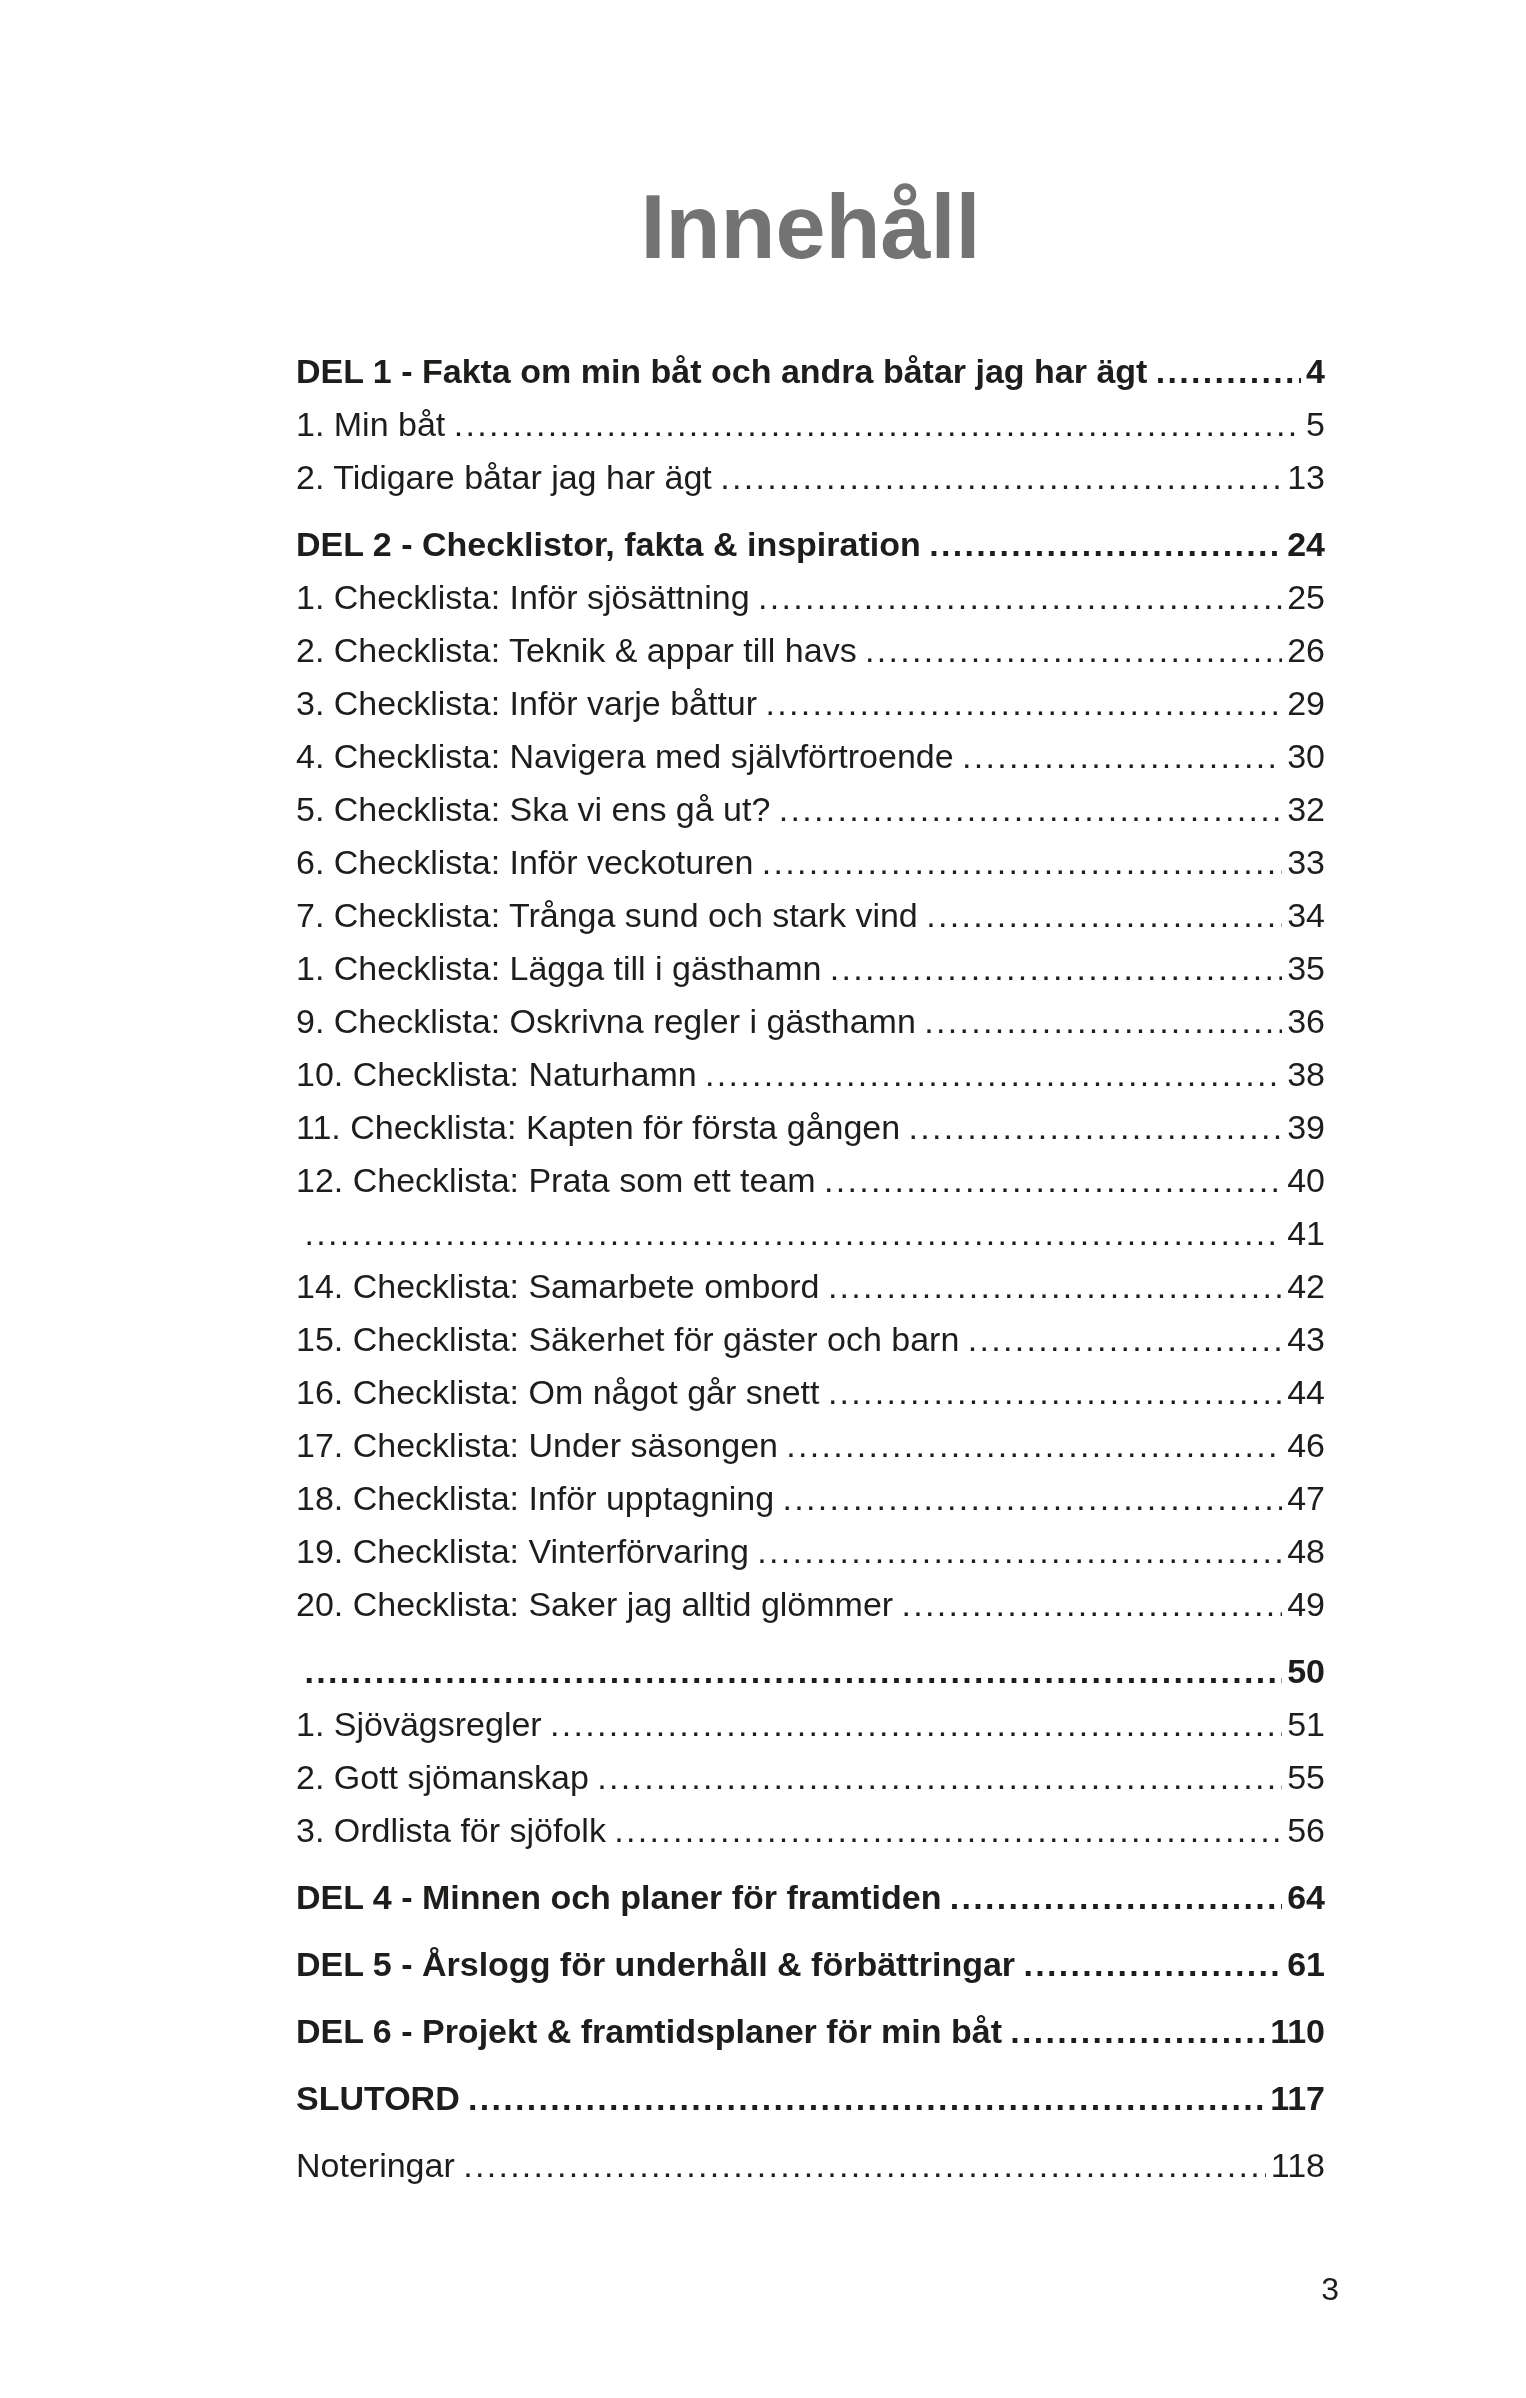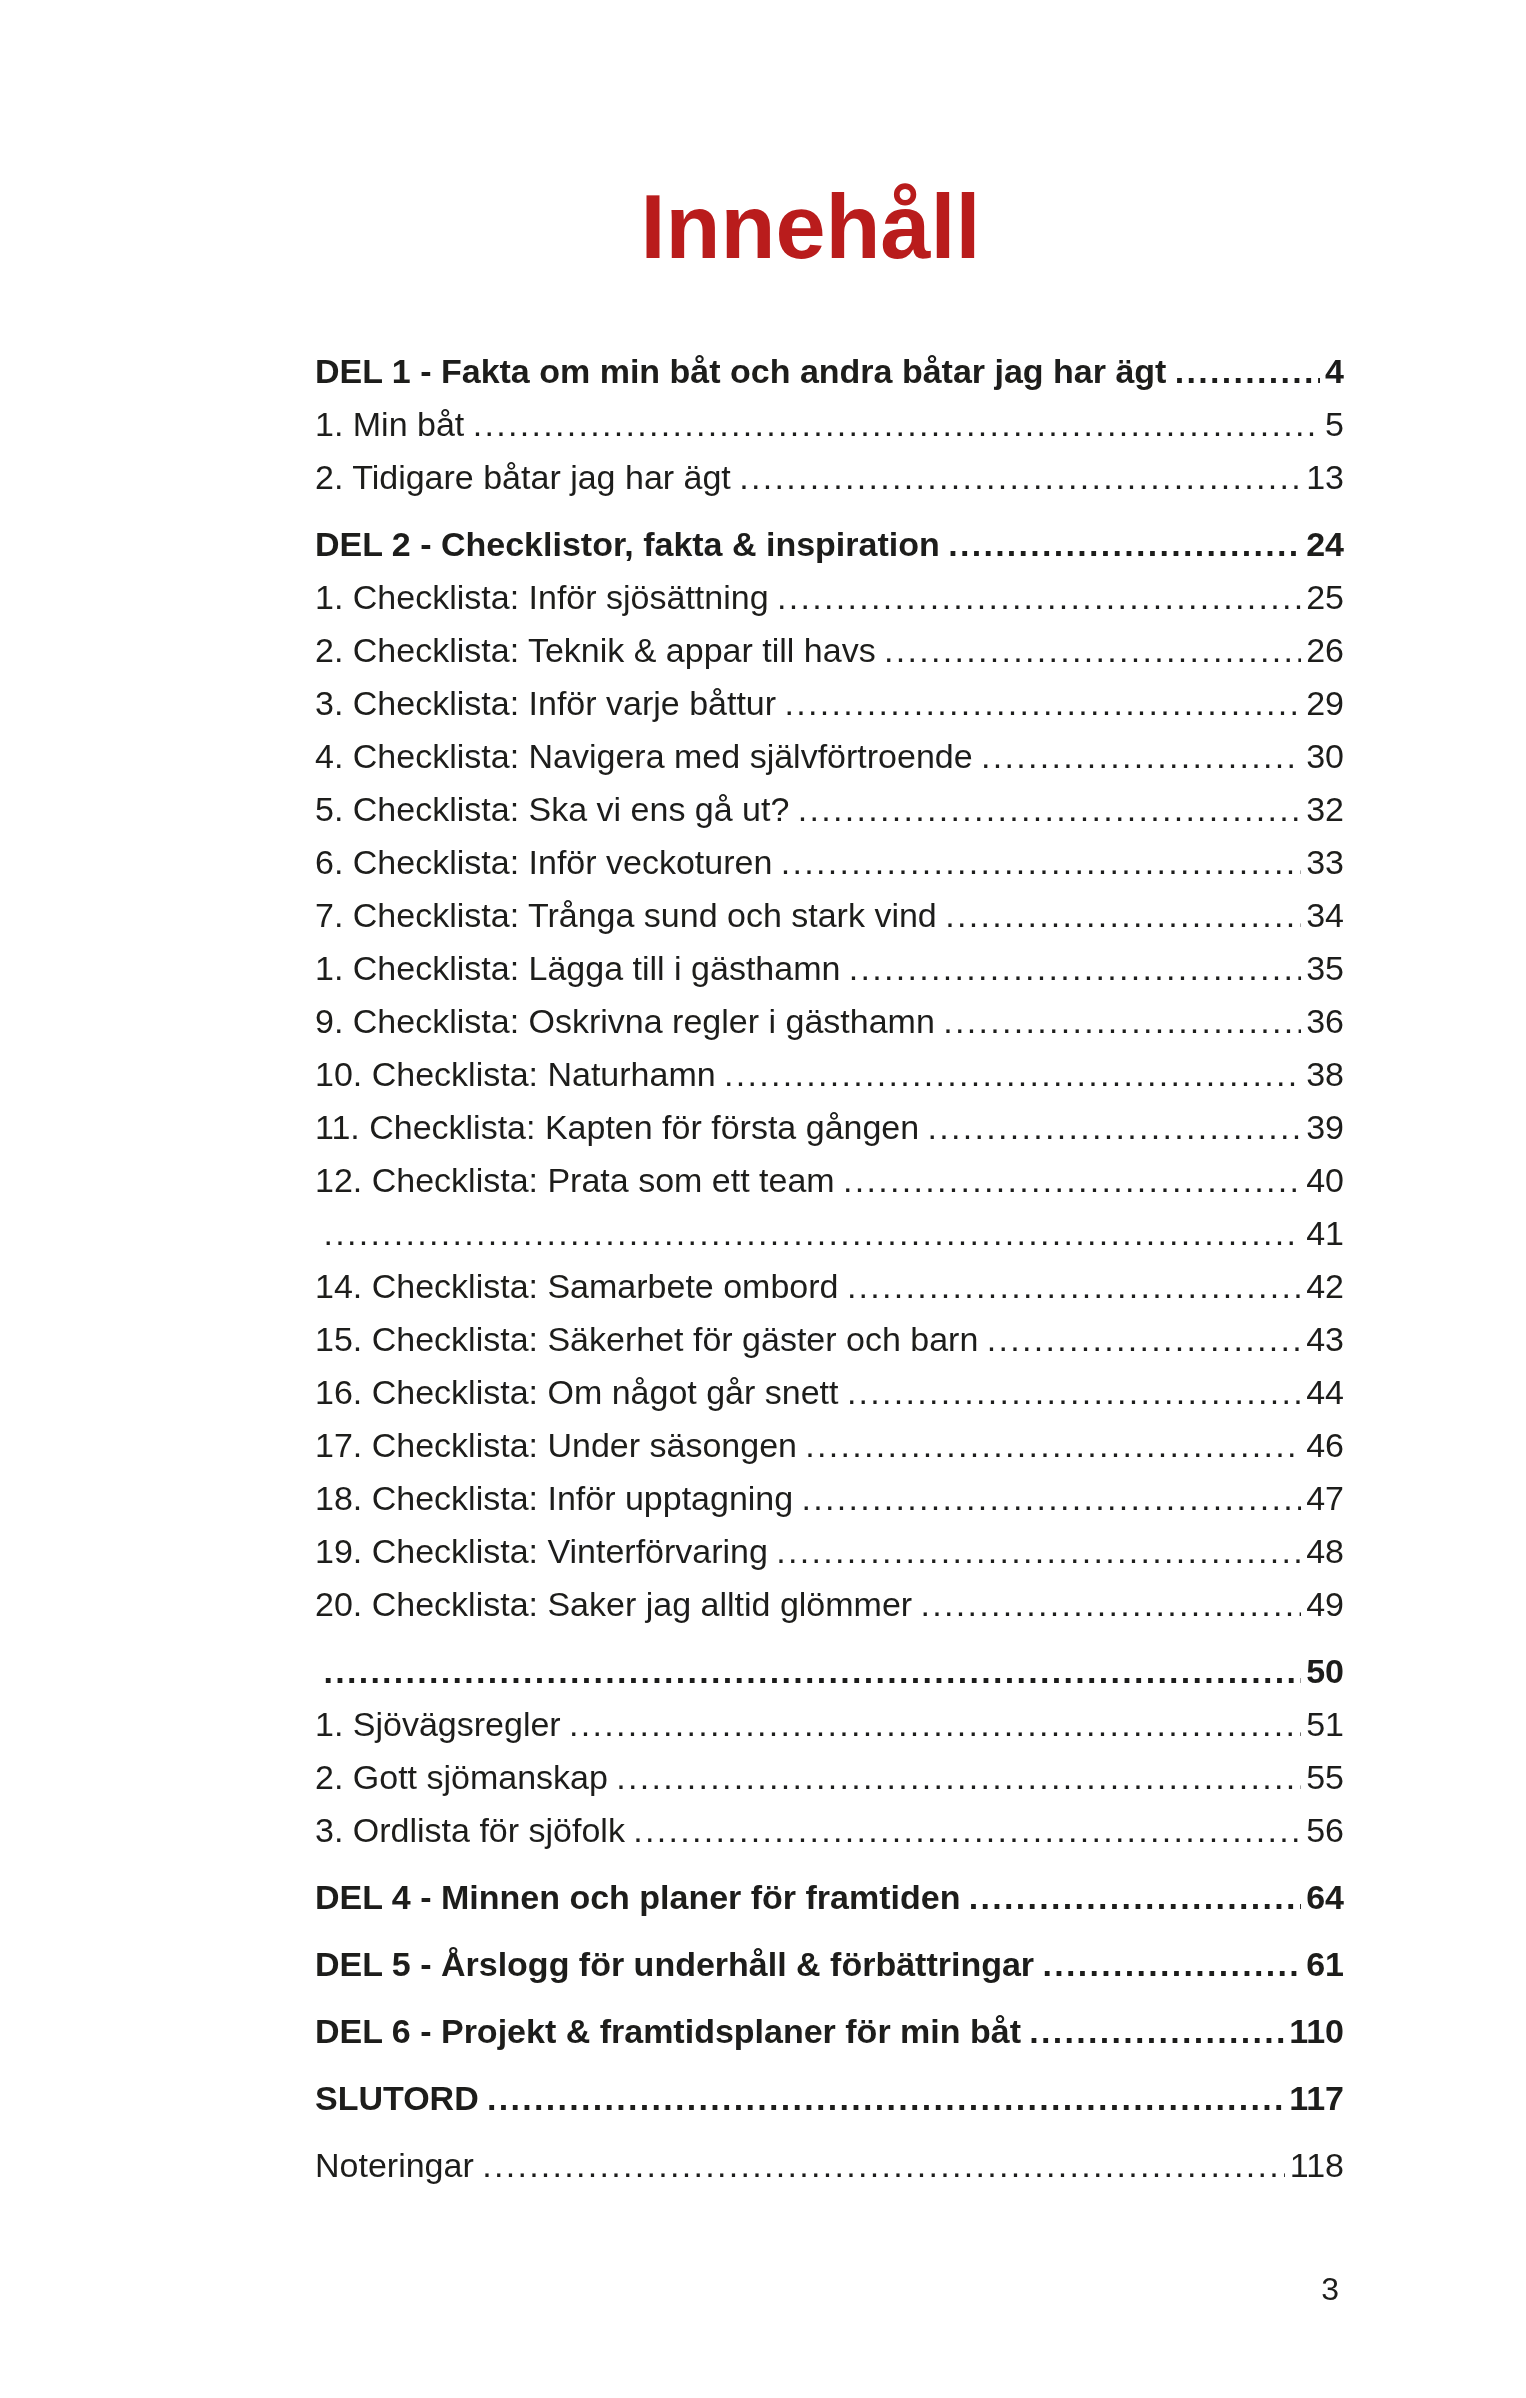--- a/index.html
+++ b/index.html
@@ -20,28 +20,27 @@
   .doc-title {
     position: absolute;
     top: 111px;
     left: 296px;
     width: 1029px;
     text-align: center;
     font-size: 90px;
     line-height: 112px;
     font-weight: 700;
     letter-spacing: 0px;
-    color: #b91c1c;
+    color: #737373;
   }
   .toc-list {
     position: absolute;
     top: 345px;
     left: 296px;
     width: 1029px;
-    margin-left: 19px;
   }
   .toc-row {
     display: flex;
     align-items: baseline;
     font-size: 34px;
     line-height: 53px;
     white-space: pre;
     color: #1d1d1b;
   }
   .toc-row.bold { font-weight: 700; }

